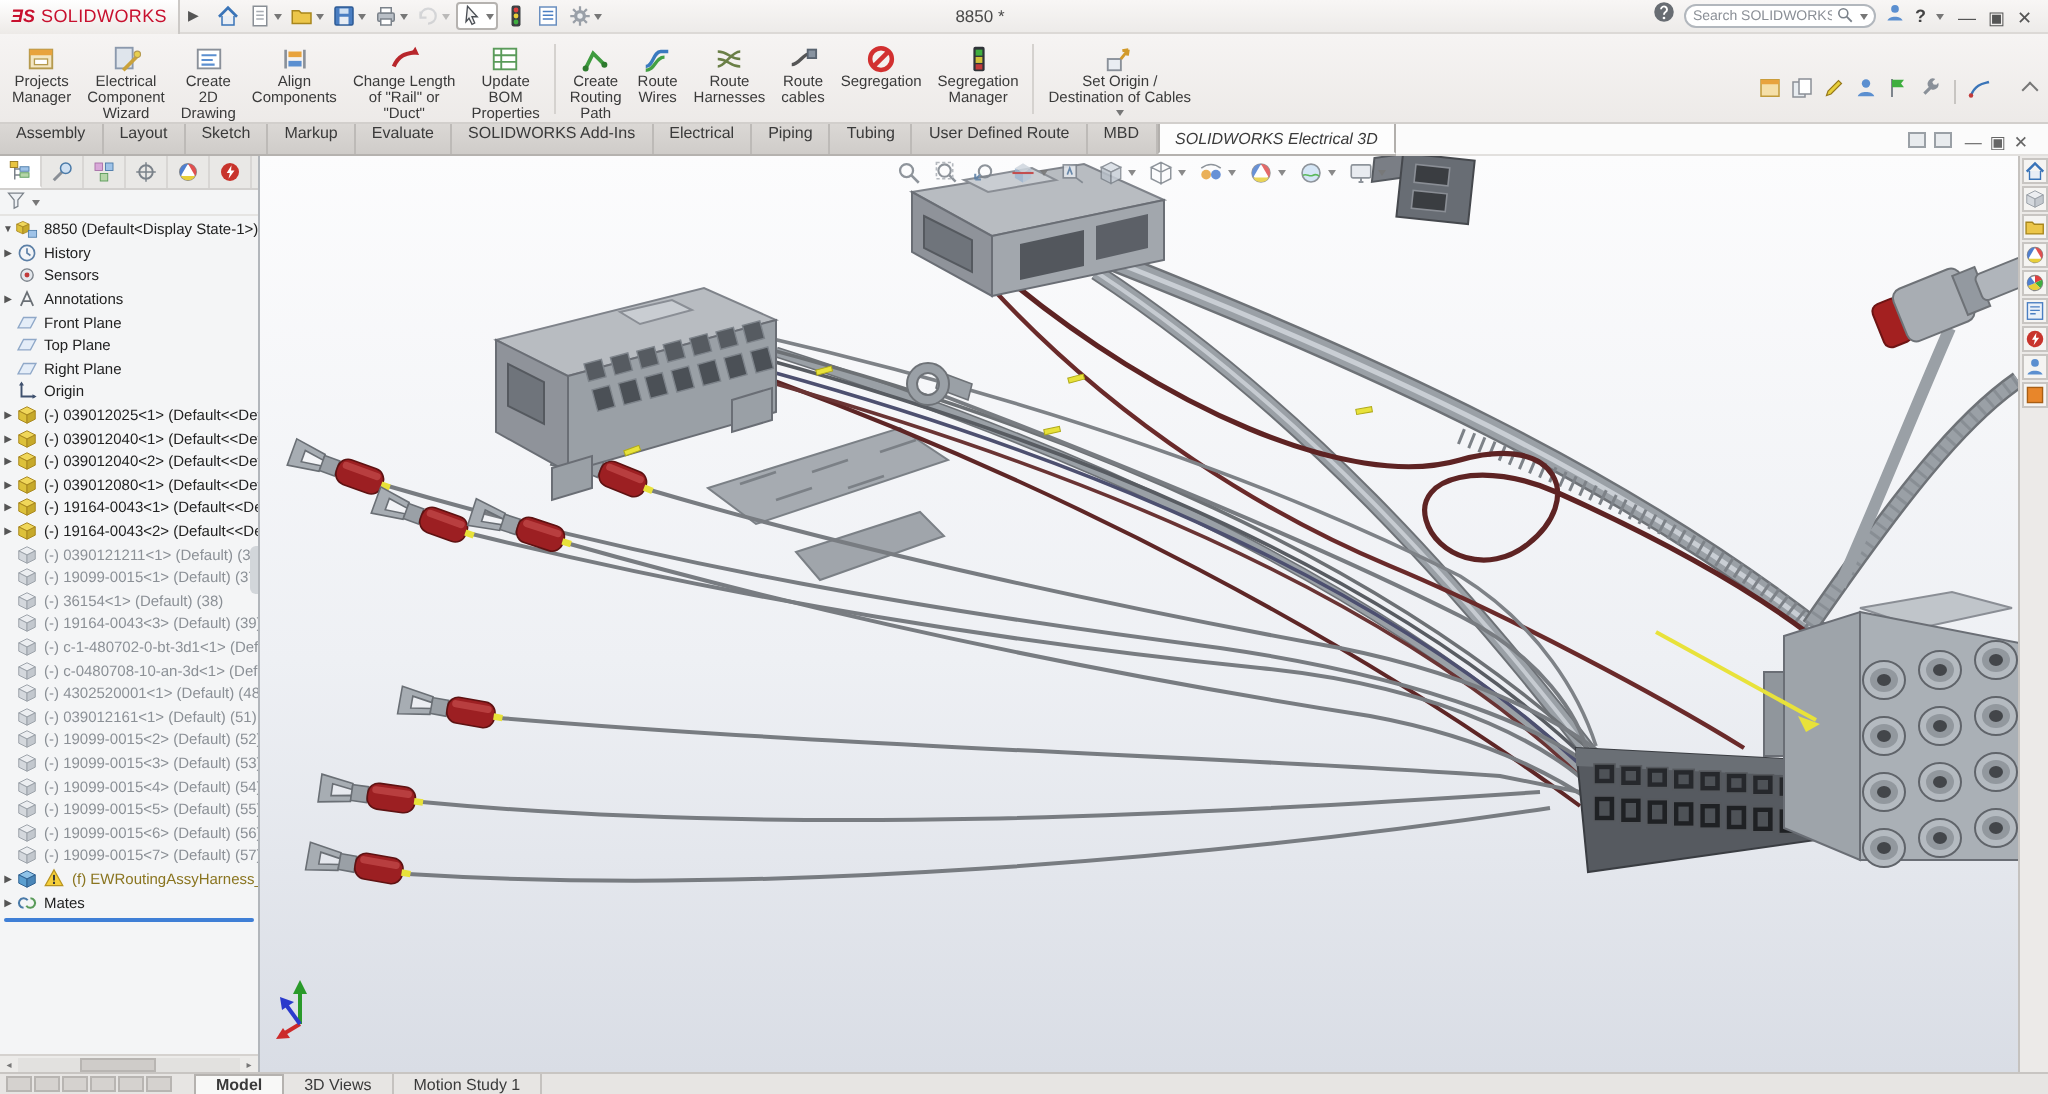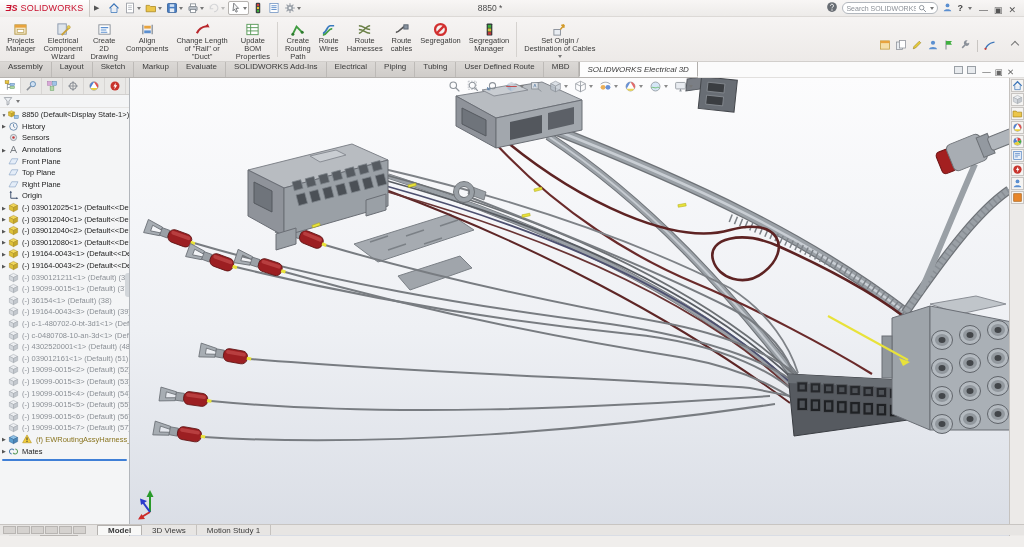--- a/index.html
+++ b/index.html
@@ -69,21 +69,21 @@
   .viewport{position:absolute;top:78px;left:130px;right:15px;bottom:11px;overflow:hidden;
     background:linear-gradient(180deg,#fcfcfd 0%,#eef0f4 55%,#d9dde5 100%);z-index:5;}
   .scene{position:absolute;left:0;top:0;width:879px;height:458px;}
   .headsup{position:absolute;top:2px;left:318px;display:flex;gap:6px;align-items:center;z-index:8;}
   .huitem{display:flex;align-items:center;gap:1px;opacity:.85;}
   
   .taskpane{position:absolute;top:78px;right:0;width:15px;bottom:11px;background:#eceae8;border-left:1px solid #c5c2bf;
     display:flex;flex-direction:column;align-items:center;padding-top:1px;gap:1px;z-index:12;}
   .tpicon{width:13px;height:13px;border:1px solid #c8c5c2;background:#f5f4f2;display:flex;align-items:center;justify-content:center;}
   
-  .bottombar{position:absolute;left:0;right:0;bottom:12px;height:11px;background:#e7e5e3;border-top:1px solid #c8c5c2;
+  .bottombar{position:absolute;left:0;right:0;bottom:0;height:11px;background:#e7e5e3;border-top:1px solid #c8c5c2;
     display:flex;align-items:stretch;z-index:20;}
   .navbtns{display:flex;gap:1px;padding:1px 3px;align-items:center;}
   .navsq{width:13px;height:8px;background:#d5d2cf;border:1px solid #b8b5b2;}
   .btabs{display:flex;margin-left:8px;}
   .btab{font-size:8px;color:#3a3a3a;padding:0 10px;border-right:1px solid #c5c2bf;display:flex;align-items:center;}
   .btab.active{background:#f8f8f7;font-weight:bold;border:1px solid #b5b2af;border-bottom:none;}
 </style>
 </head>
 <body>
 

